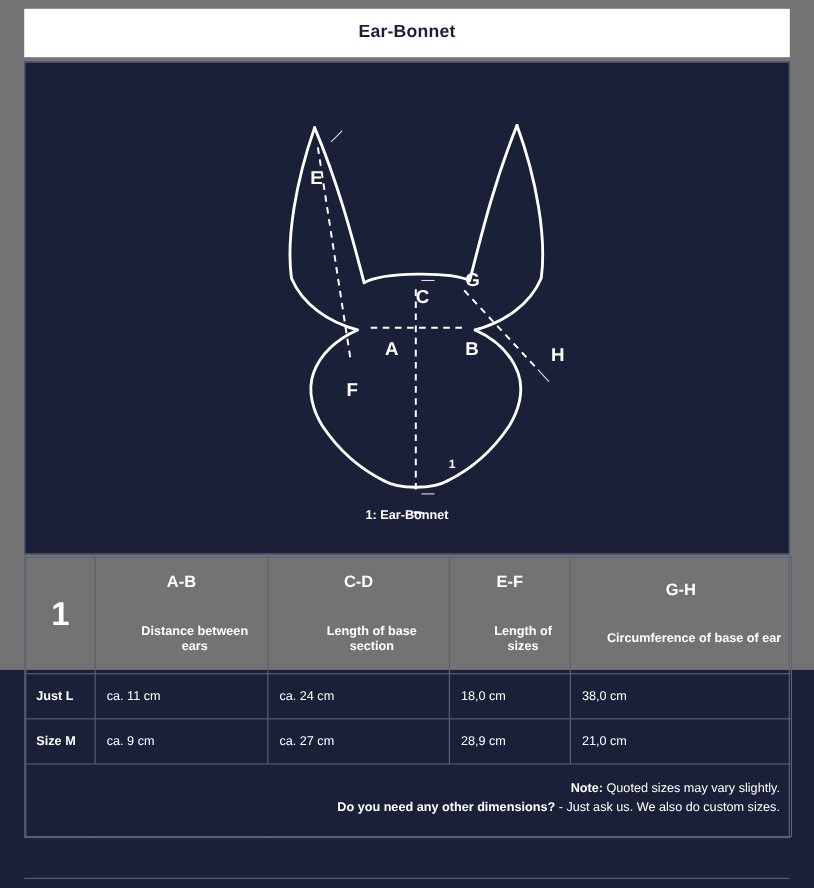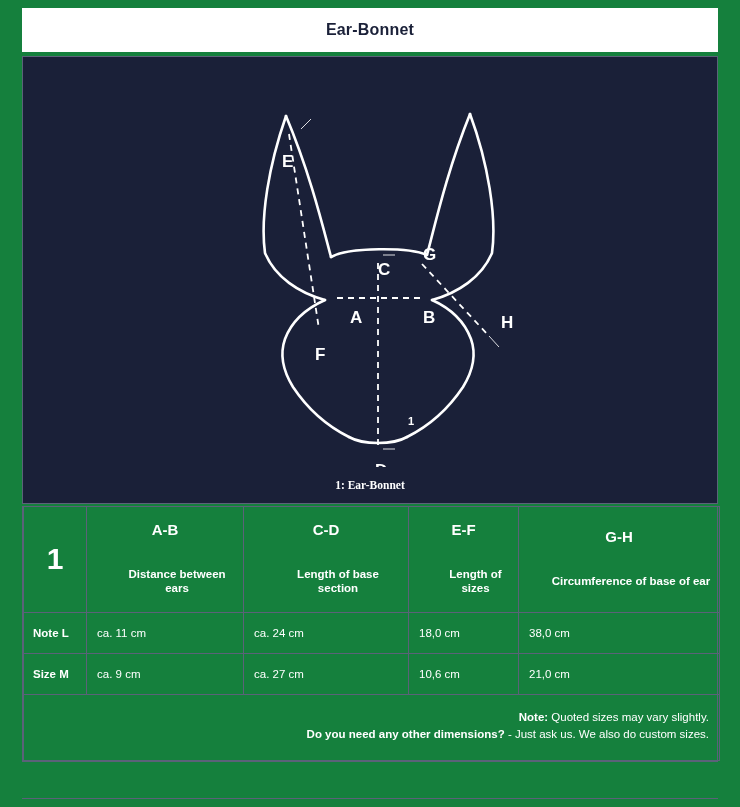--- a/index.html
+++ b/index.html
@@ -10,22 +10,22 @@
   body {
     width: 740px;
     height: 807px;
     font-family: "Liberation Sans", sans-serif;
     color: #ffffff;
     overflow: hidden;
   }
   .page {
     position: relative;
     width: 740px;
-    height: 807px;
-    background: #15803d;
+    height: 609px;
+    background: #737373;
     box-sizing: border-box;
   }
   
   .header {
     position: absolute;
     left: 22px;
     top: 8px;
     width: 696px;
     height: 44px;
     background: #ffffff;
@@ -49,26 +49,25 @@
     box-sizing: border-box;
   }
   .figure-svg {
     display: block;
     margin: 0 auto;
   }
   .fig-caption {
     position: absolute;
     left: 0;
     right: 0;
-    bottom: 12px;
+    bottom: 28px;
     text-align: center;
     font-size: 11.5px;
     font-weight: bold;
     color: #ffffff;
-    font-family: Liberation Serif, serif;
   }
   
   .table-wrap {
     position: absolute;
     left: 22px;
     top: 506px;
     width: 696px;
     border: 1px solid #5b6279;
     border-top: none;
     box-sizing: border-box;
@@ -231,31 +230,31 @@
             <span class="hdr-desc">Length of sizes</span>
           </th>
           <th class="hdr-cell">
             <span class="hdr-code">G-H</span>
             <span class="hdr-desc">Circumference of base of ear</span>
           </th>
         </tr>
       </thead>
       <tbody>
         <tr>
-          <td class="row-label">Note L</td>
+          <td class="row-label">Just L</td>
           <td class="row-val">ca. 11 cm</td>
           <td class="row-val">ca. 24 cm</td>
           <td class="row-val">18,0 cm</td>
           <td class="row-val">38,0 cm</td>
         </tr>
         <tr>
           <td class="row-label">Size M</td>
           <td class="row-val">ca. 9 cm</td>
           <td class="row-val">ca. 27 cm</td>
-          <td class="row-val">10,6 cm</td>
+          <td class="row-val">28,9 cm</td>
           <td class="row-val">21,0 cm</td>
         </tr>
         <tr class="note-row">
           <td colspan="5">
             <div class="note-line">
               <b>Note:</b><span> Quoted sizes may vary slightly.</span>
             </div>
             <div class="note-line">
               <b>Do you need any other dimensions?</b><span> - Just ask us. We also do custom sizes.</span>
             </div>

